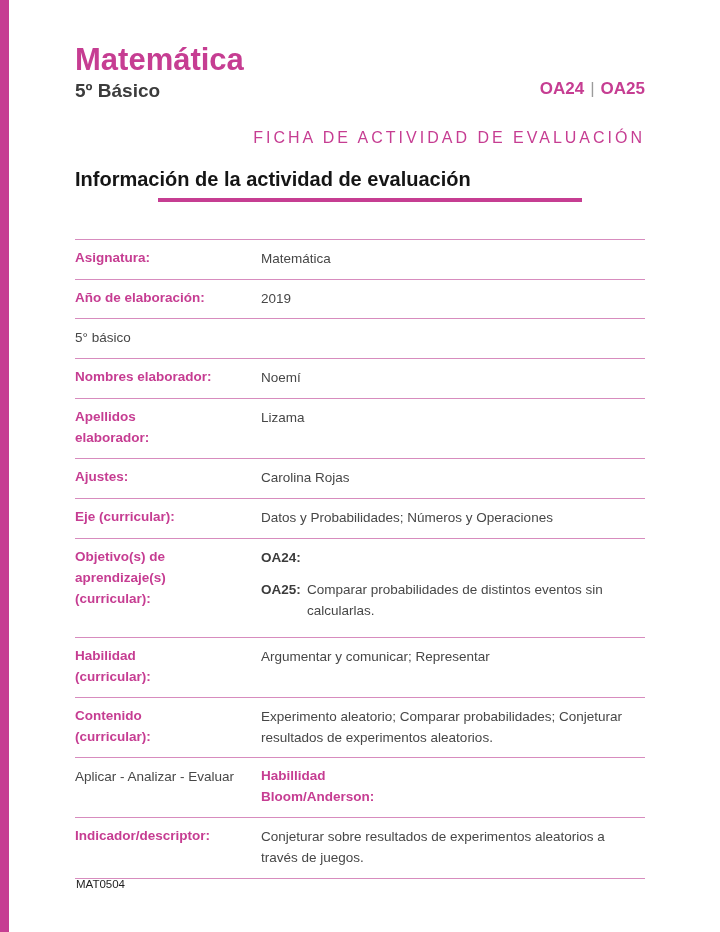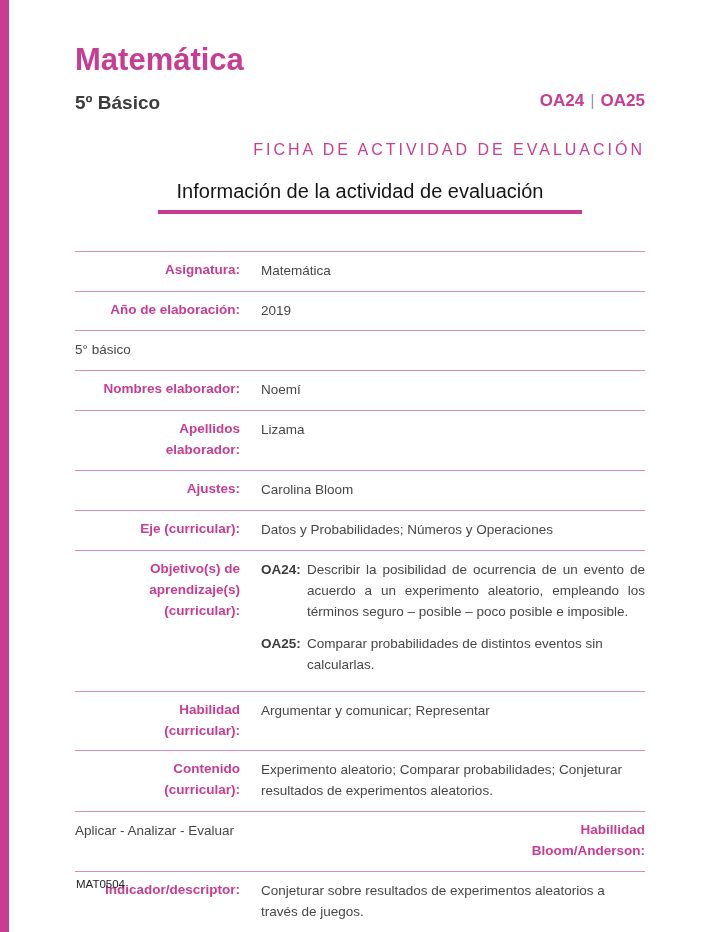--- a/index.html
+++ b/index.html
@@ -37,21 +37,21 @@
   .subject-title{
     font-size:31px;
     font-weight:bold;
     color:var(--accent);
     line-height:1.15;
   }
   .grade{
     font-size:19px;
     font-weight:bold;
     color:var(--dark);
-    margin-top:14px;
+    margin-top:2px;
   }
   .oa-codes{
     font-size:17px;
     font-weight:bold;
     color:var(--accent);
     padding-bottom:3px;
     white-space:nowrap;
   }
   .oa-codes .sep{
     color:#9b9b9b;
@@ -62,23 +62,23 @@
   .banner{
     margin-top:27px;
     text-align:right;
     color:var(--accent);
     font-size:16px;
     letter-spacing:3px;
   }
   
   .section-title{
     margin-top:21px;
-    text-align:center;
+    text-align:left;
     font-size:20px;
-    font-weight:normal;
+    font-weight:bold;
     color:#151515;
   }
   .section-underline{
     width:424px;
     height:4px;
     background:var(--accent);
     margin:7px auto 0;
     transform:translateX(10px);
   }
   
@@ -87,21 +87,21 @@
     border-bottom:1px solid var(--line);
   }
   .row{
     display:grid;
     grid-template-columns:165px 1fr;
     column-gap:21px;
     padding:8px 0 9px;
     border-top:1px solid var(--line);
   }
   .cell.label{
-    text-align:right;
+    text-align:left;
     color:var(--accent);
     font-weight:bold;
     font-size:13.5px;
     line-height:1.55;
     white-space:pre-line;
   }
   .cell.value{
     color:var(--text);
     font-size:13.5px;
     line-height:1.55;
@@ -182,36 +182,35 @@
       </div>
 
       <div class="row">
         <div class="cell label">Apellidos
 elaborador:</div>
         <div class="cell value">Lizama</div>
       </div>
 
       <div class="row">
         <div class="cell label">Ajustes:</div>
-        <div class="cell value">Carolina Bloom</div>
+        <div class="cell value">Carolina Rojas</div>
       </div>
 
       <div class="row">
         <div class="cell label">Eje (curricular):</div>
         <div class="cell value">Datos y Probabilidades; Números y Operaciones</div>
       </div>
 
       <div class="row oa-row">
         <div class="cell label">Objetivo(s) de
 aprendizaje(s)
 (curricular):</div>
         <div class="cell value">
           <div class="oa-item">
             <span class="oa-code">OA24:</span>
-            <span class="oa-text just">Describir la posibilidad de ocurrencia de un evento de acuerdo a un experimento aleatorio, empleando los términos seguro – posible – poco posible e imposible.</span>
           </div>
           <div class="oa-item">
             <span class="oa-code">OA25:</span>
             <span class="oa-text">Comparar probabilidades de distintos eventos sin calcularlas.</span>
           </div>
         </div>
       </div>
 
       <div class="row">
         <div class="cell label">Habilidad

